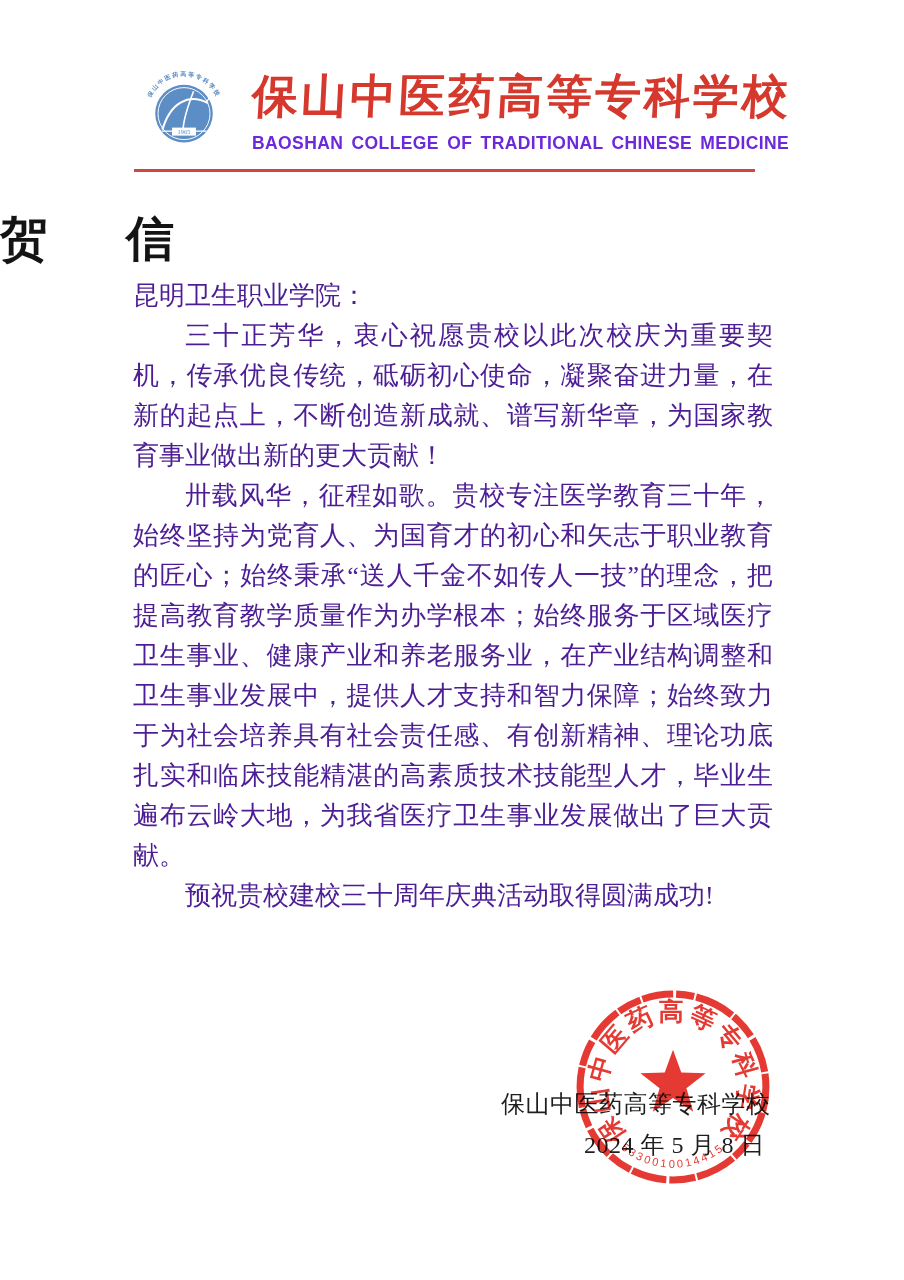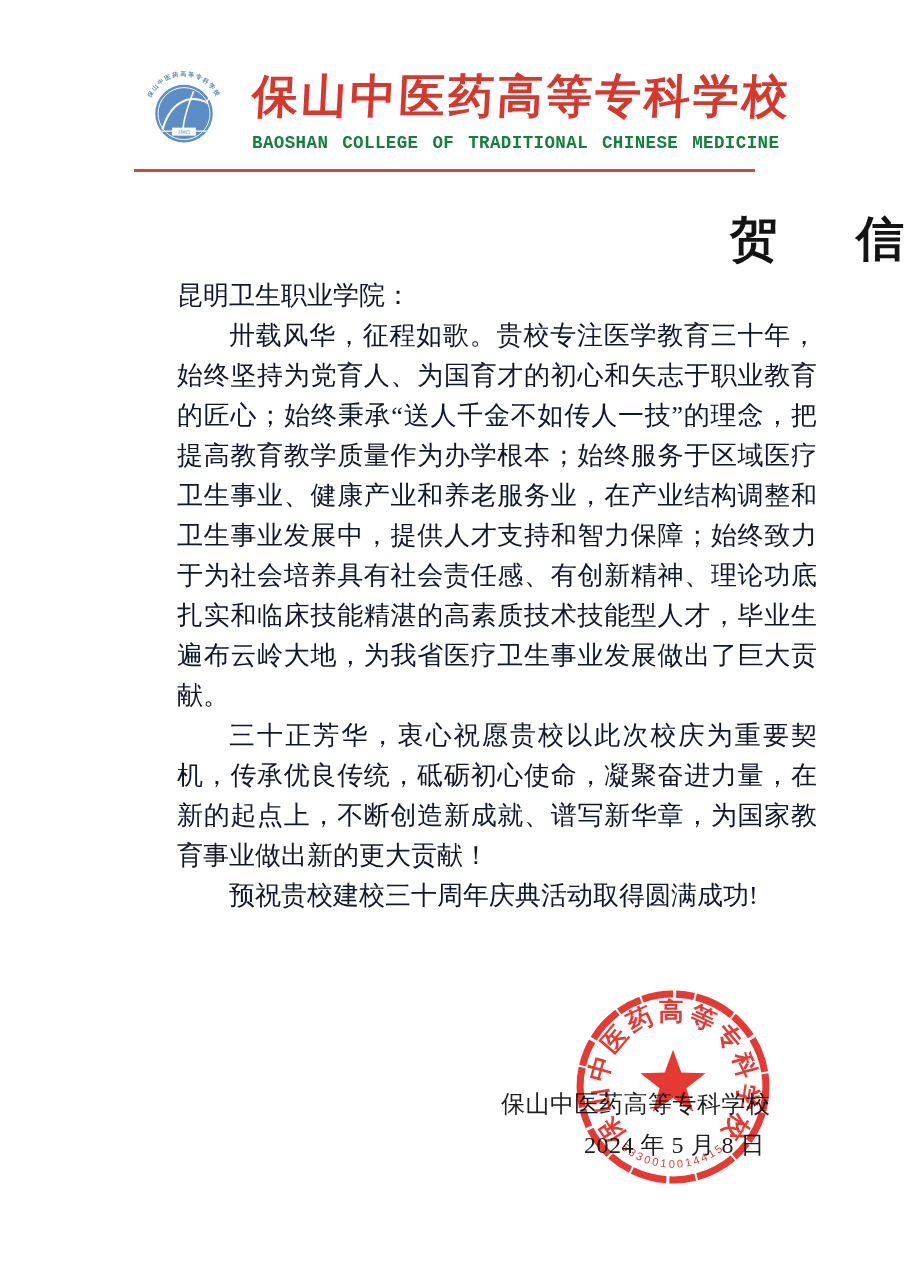--- a/index.html
+++ b/index.html
@@ -14,40 +14,40 @@
   .logo{position:absolute;left:144px;top:62px;width:80px;height:92px;}
   .school-name-zh{
     position:absolute;left:252px;top:66px;width:492px;
     font-size:46px;font-weight:900;color:#d5382c;
     letter-spacing:3px;white-space:nowrap;
     transform:skewX(-3deg);
     font-family:"Liberation Serif", serif;
   }
   .school-name-en{
     position:absolute;left:252px;top:133px;width:492px;
-    font-size:17.5px;font-weight:bold;color:#15803d;
+    font-size:17.5px;font-weight:bold;color:#6d28d9;
     letter-spacing:0.4px;word-spacing:3px;white-space:nowrap;
-    font-family:Liberation Mono, monospace;
+    font-family:Liberation Sans, sans-serif;
   }
   .header-rule{
     position:absolute;left:134px;top:169px;width:621px;height:3px;
     background:#cd4843;
   }
   
   .letter-title{
     position:absolute;left:0;top:207px;width:904px;
-    text-align:right;color:#141414;
+    text-align:left;color:#141414;
     font-size:48px;font-weight:bold;
   }
   .letter-title .t1{margin-right:78px;}
   
   .letter-body{
     position:absolute;left:133px;top:276px;width:640px;
-    font-size:26px;line-height:40px;color:#0f172a;
-    text-align:justify;word-break:break-all;margin-left:44px;
+    font-size:26px;line-height:40px;color:#4c1d95;
+    text-align:justify;word-break:break-all;
   }
   .letter-body p{margin:0;}
   .letter-body p.indent{text-indent:2em;}
   
   .sig-name{
     position:absolute;left:501px;top:1088px;
     font-size:24px;color:#1e1e1e;letter-spacing:0.5px;white-space:nowrap;
   }
   .sig-date{
     position:absolute;left:584px;top:1129px;
@@ -88,22 +88,22 @@
     <div class="school-name-en">BAOSHAN COLLEGE OF TRADITIONAL CHINESE MEDICINE</div>
     <div class="header-rule"></div>
   </div>
 
   <div class="letter-title">
     <span class="t1">贺</span><span class="t2">信</span>
   </div>
 
   <div class="letter-body">
     <p>昆明卫生职业学院：</p>
+    <p class="indent">三十正芳华，衷心祝愿贵校以此次校庆为重要契机，传承优良传统，砥砺初心使命，凝聚奋进力量，在新的起点上，不断创造新成就、谱写新华章，为国家教育事业做出新的更大贡献！</p>
     <p class="indent">卅载风华，征程如歌。贵校专注医学教育三十年，始终坚持为党育人、为国育才的初心和矢志于职业教育的匠心；始终秉承“送人千金不如传人一技”的理念，把提高教育教学质量作为办学根本；始终服务于区域医疗卫生事业、健康产业和养老服务业，在产业结构调整和卫生事业发展中，提供人才支持和智力保障；始终致力于为社会培养具有社会责任感、有创新精神、理论功底扎实和临床技能精湛的高素质技术技能型人才，毕业生遍布云岭大地，为我省医疗卫生事业发展做出了巨大贡献。</p>
-    <p class="indent">三十正芳华，衷心祝愿贵校以此次校庆为重要契机，传承优良传统，砥砺初心使命，凝聚奋进力量，在新的起点上，不断创造新成就、谱写新华章，为国家教育事业做出新的更大贡献！</p>
     <p class="indent">预祝贵校建校三十周年庆典活动取得圆满成功!</p>
   </div>
 
   <div class="sig-name">保山中医药高等专科学校</div>
   <div class="sig-date">2024 年 5 月 8 日</div>
 
   <svg class="seal" viewBox="0 0 200 200" xmlns="http://www.w3.org/2000/svg">
     <defs>
       <path id="seal-ring" d="M 100 166 A 66 66 0 1 1 100 34 A 66 66 0 1 1 100 166"></path>
       <path id="seal-num" d="M 20 100 A 80 80 0 0 0 180 100"></path>

